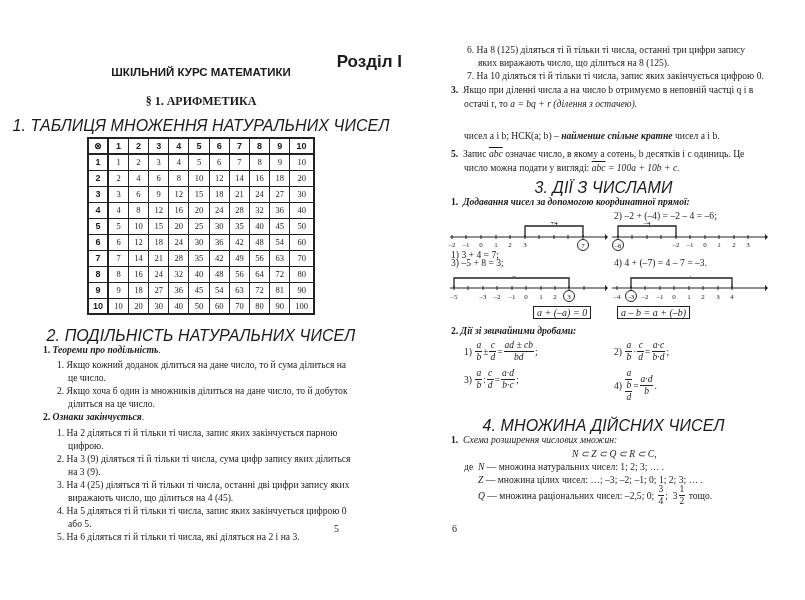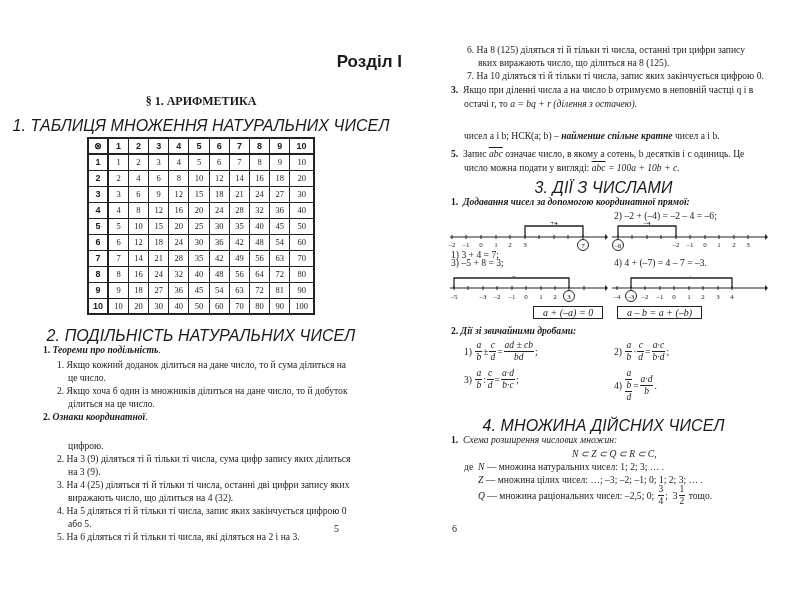--- a/index.html
+++ b/index.html
@@ -23,32 +23,33 @@
   table.mult td:first-child { border-right:2px solid #222; }
 
   .line { position:absolute; white-space:nowrap; font-size:9.6px; }
   .b { font-weight:bold; }
   .i { font-style:italic; }
   .bi { font-weight:bold; font-style:italic; }
 
   .pnum { position:absolute; top:523px; font-size:10px; }
 
   .numline { position:absolute; }
-  .boxed { border:1px solid #222; padding:0 9px; font-style:italic; font-size:10px;margin-top:16px; }
+  .boxed { border:1px solid #222; padding:0 3px; font-style:italic; font-size:10px;margin-top:16px; }
   .frac { display:inline-block; vertical-align:middle; text-align:center; font-style:italic; font-size:9.5px; line-height:11px; margin:0 1px; }
   .frac .num { display:block; border-bottom:1px solid #222; padding:0 1px; }
   .frac .den { display:block; padding:0 1px; }
   .formula { position:absolute; white-space:nowrap; font-size:9.6px; display:flex; align-items:center; }
   .overline { text-decoration: overline; font-style:italic; }
 </style>
 </head>
 <body>
 
 <div class="page" id="page-left">
   <div class="chapter-label">Розділ I</div>
+  <div class="chapter-title">ШКІЛЬНИЙ КУРС МАТЕМАТИКИ</div>
   <div class="section-title">§ 1. АРИФМЕТИКА</div>
   <div class="abs sub-title" style="left:0;width:402px;top:117px;">1. ТАБЛИЦЯ МНОЖЕННЯ НАТУРАЛЬНИХ ЧИСЕЛ</div>
 
   <table class="mult">
     <tbody id="mult-body">
         <tr>
           <td class="hd">⊗</td>
           <td class="hd">1</td>
           <td class="hd">2</td>
           <td class="hd">3</td>
@@ -199,27 +200,28 @@
     <span class="b">1.</span>
     <span class="bi">Теореми про подільність</span><span>.</span>
   </div>
   <div class="line" style="left:57px;top:359px;">1. Якщо кожний доданок ділиться на дане число, то й сума ділиться на</div>
   <div class="line" style="left:68px;top:372px;">це число.</div>
   <div class="line" style="left:57px;top:385px;">2. Якщо хоча б один із множників ділиться на дане число, то й добуток</div>
   <div class="line" style="left:68px;top:398px;">ділиться на це число.</div>
 
   <div class="line" style="left:43px;top:411px;">
     <span class="b">2.</span>
-    <span class="bi">Ознаки координатної</span><span>.</span>
-  </div>
+    <span class="bi">Ознаки закінчується</span><span>.</span>
+  </div>
+  <div class="line" style="left:57px;top:427px;">1. На 2 діляться ті й тільки ті числа, запис яких закінчується парною</div>
   <div class="line" style="left:68px;top:440px;">цифрою.</div>
   <div class="line" style="left:57px;top:453px;">2. На 3 (9) діляться ті й тільки ті числа, сума цифр запису яких ділиться</div>
   <div class="line" style="left:68px;top:466px;">на 3 (9).</div>
   <div class="line" style="left:57px;top:479px;">3. На 4 (25) діляться ті й тільки ті числа, останні дві цифри запису яких</div>
-  <div class="line" style="left:68px;top:492px;">виражають число, що ділиться на 4 (32).</div>
+  <div class="line" style="left:68px;top:492px;">виражають число, що ділиться на 4 (45).</div>
   <div class="line" style="left:57px;top:505px;">4. На 5 діляться ті й тільки ті числа, запис яких закінчується цифрою 0</div>
   <div class="line" style="left:68px;top:518px;">або 5.</div>
   <div class="line" style="left:57px;top:531px;">5. На 6 діляться ті й тільки ті числа, які діляться на 2 і на 3.</div>
 
   <div class="pnum" style="left:334px;">5</div>
 </div>
 
 <div class="page" id="page-right">
   <div class="line" style="left:65px;top:44px;">6. На 8 (125) діляться ті й тільки ті числа, останні три цифри запису</div>
   <div class="line" style="left:76px;top:57px;">яких виражають число, що ділиться на 8 (125).</div>

